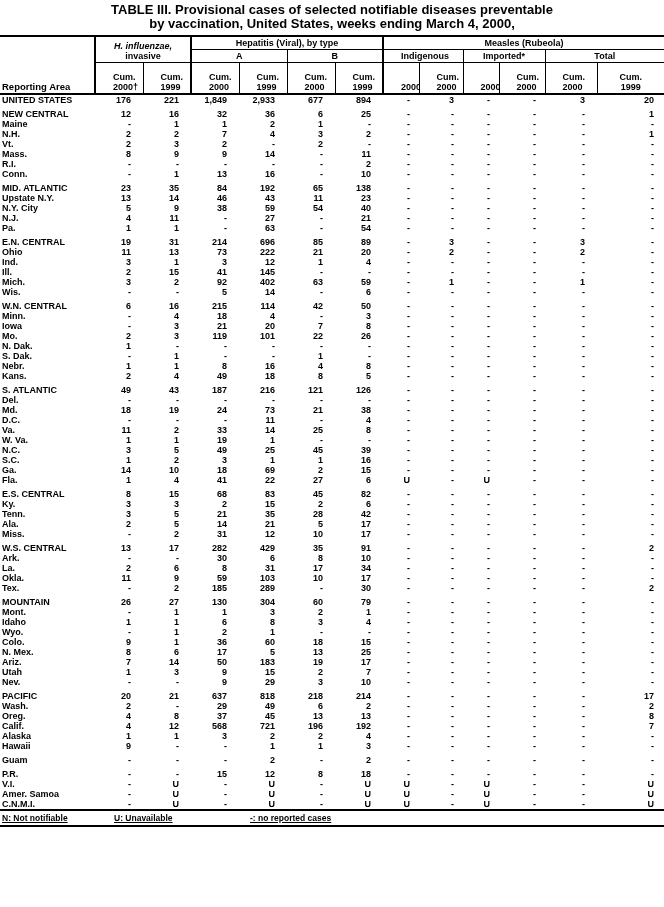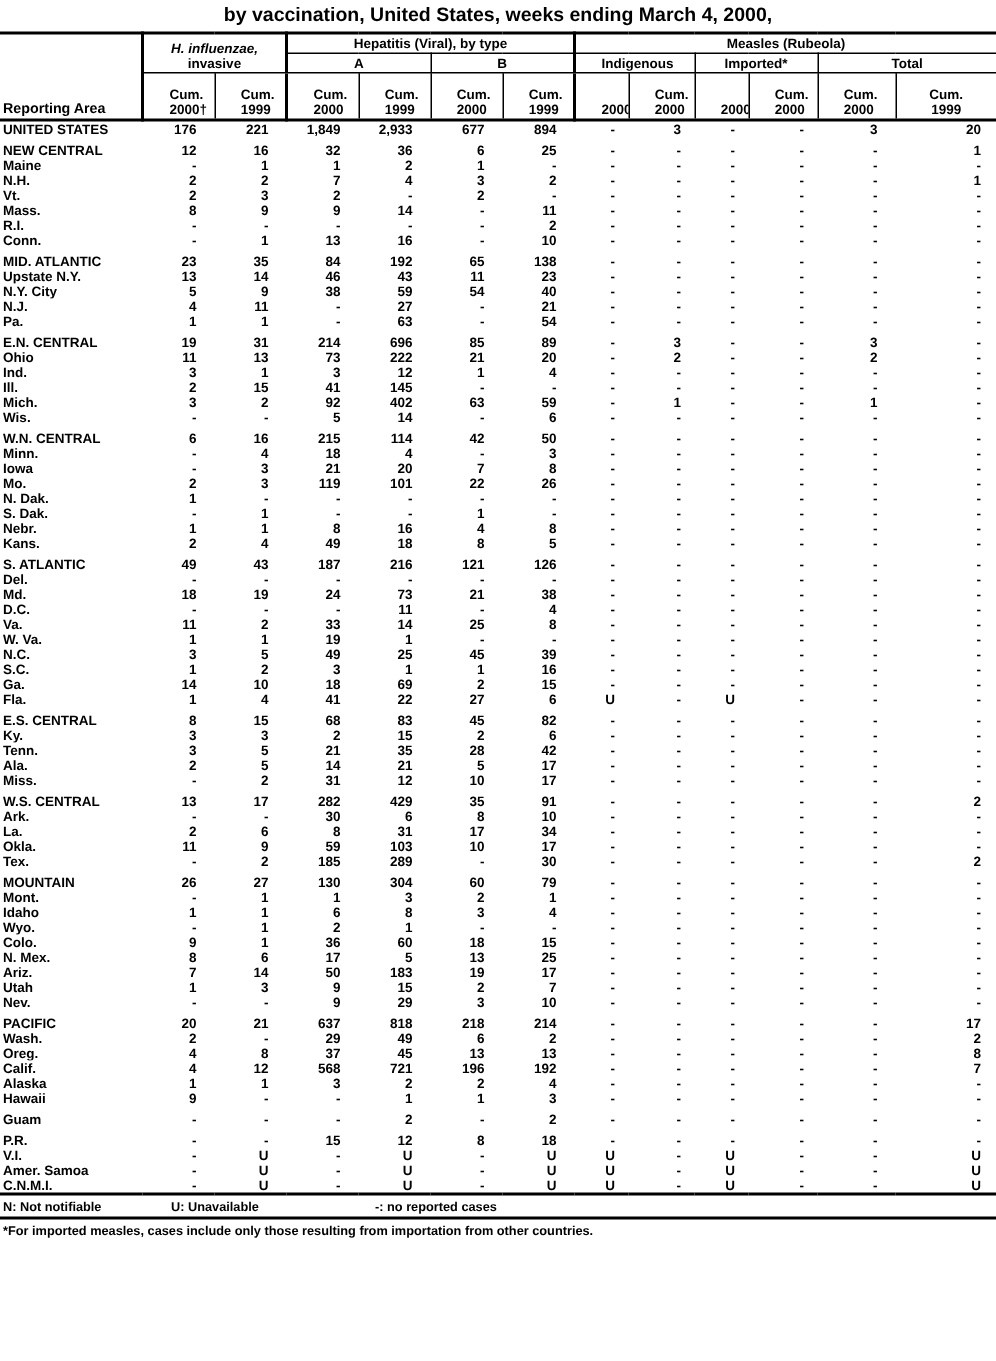--- a/index.html
+++ b/index.html
@@ -25,28 +25,29 @@
   .itl { font-style:italic; }
   tbody td { font-size:9px; line-height:10px; font-weight:bold; text-align:right;
              padding:0 12px 0 0; white-space:nowrap; }
   tbody td.area { text-align:left; padding:0 0 0 2px; }
   tbody td.c6, tbody td.c7, tbody td.c8, tbody td.c9 { padding-right:9px; }
   tbody td.c11 { padding-right:10px; }
   tr.gap-row td { padding-top:4px; }
   tbody tr.lastrow td { border-bottom:2px solid #000; }
   .legend { display:flex; font-size:8.5px; font-weight:bold; line-height:12px;
             border-bottom:2px solid #000; padding:1px 2px 1px 2px; }
-  .legend span { display:inline-block; }
+  .legend span { display:inline-block;text-decoration:underline; }
   .legend .l1 { width:112px; } .legend .l2 { width:136px; }
   .fns { font-size:8.5px; font-weight:bold; line-height:10px; padding:2px 2px 0 2px; }
 </style>
 </head>
 <body>
 
 <div class="title">
+  <div>TABLE III. Provisional cases of selected notifiable diseases preventable</div>
   <div>by vaccination, United States, weeks ending March 4, 2000,</div>
 </div>
 
 <table>
   <colgroup>
     <col style="width:95px">
       <col style="width:48px">
       <col style="width:48px">
     <col style="width:48px">
       <col style="width:48px">
@@ -1096,14 +1097,13 @@
       </tr>
     </tbody>
 </table>
 
 <div class="legend">
   <span class="l1">N: Not notifiable</span>
   <span class="l2">U: Unavailable</span>
   <span class="l3">-: no reported cases</span>
 </div>
 <div class="fns">
-  <div>*For imported measles, cases include only those resulting from importation from other countries.</div>
 </div>
 
 </body></html>

